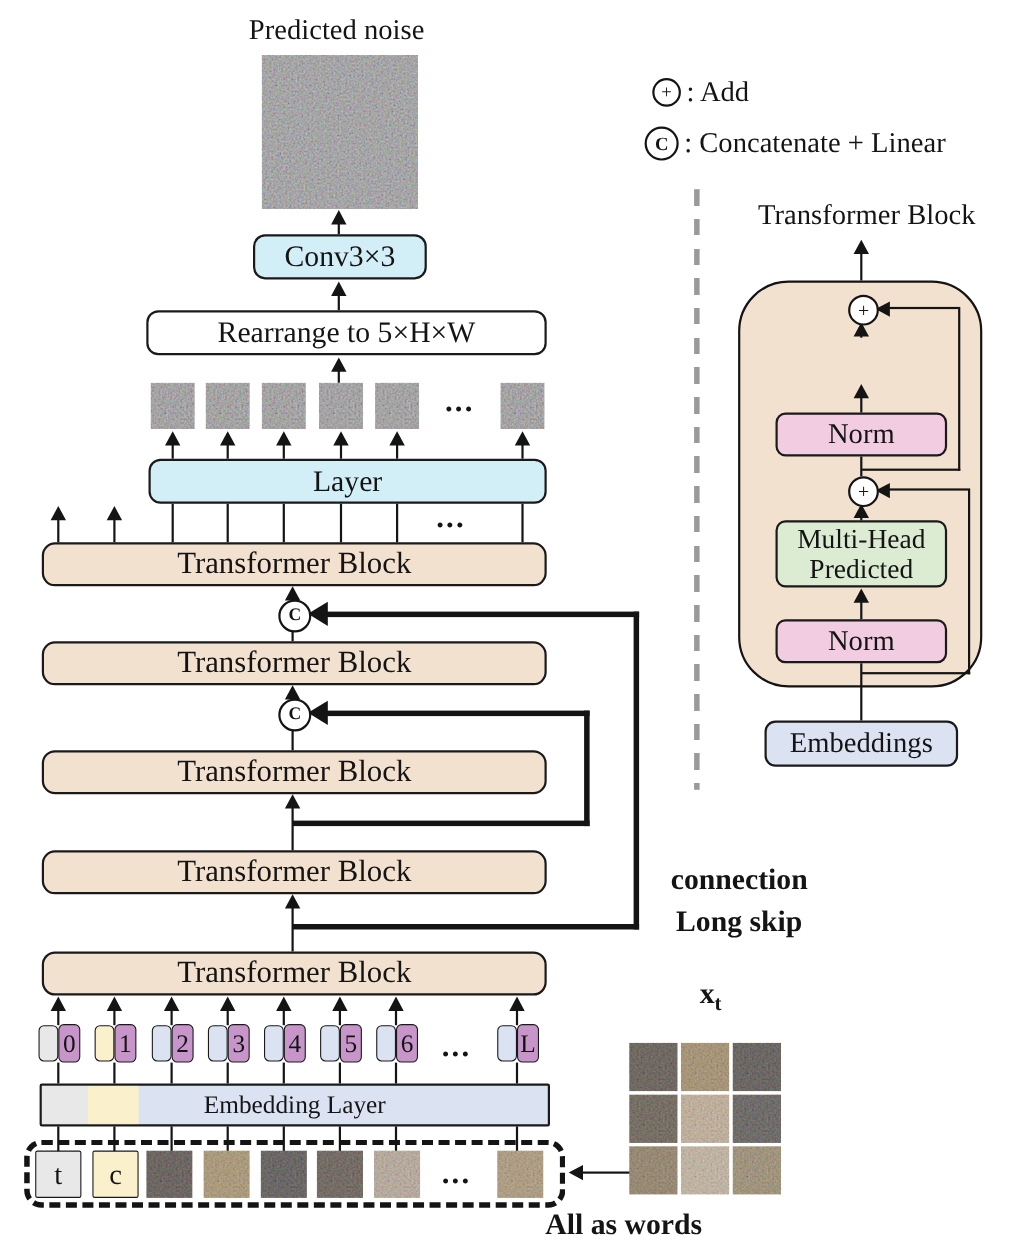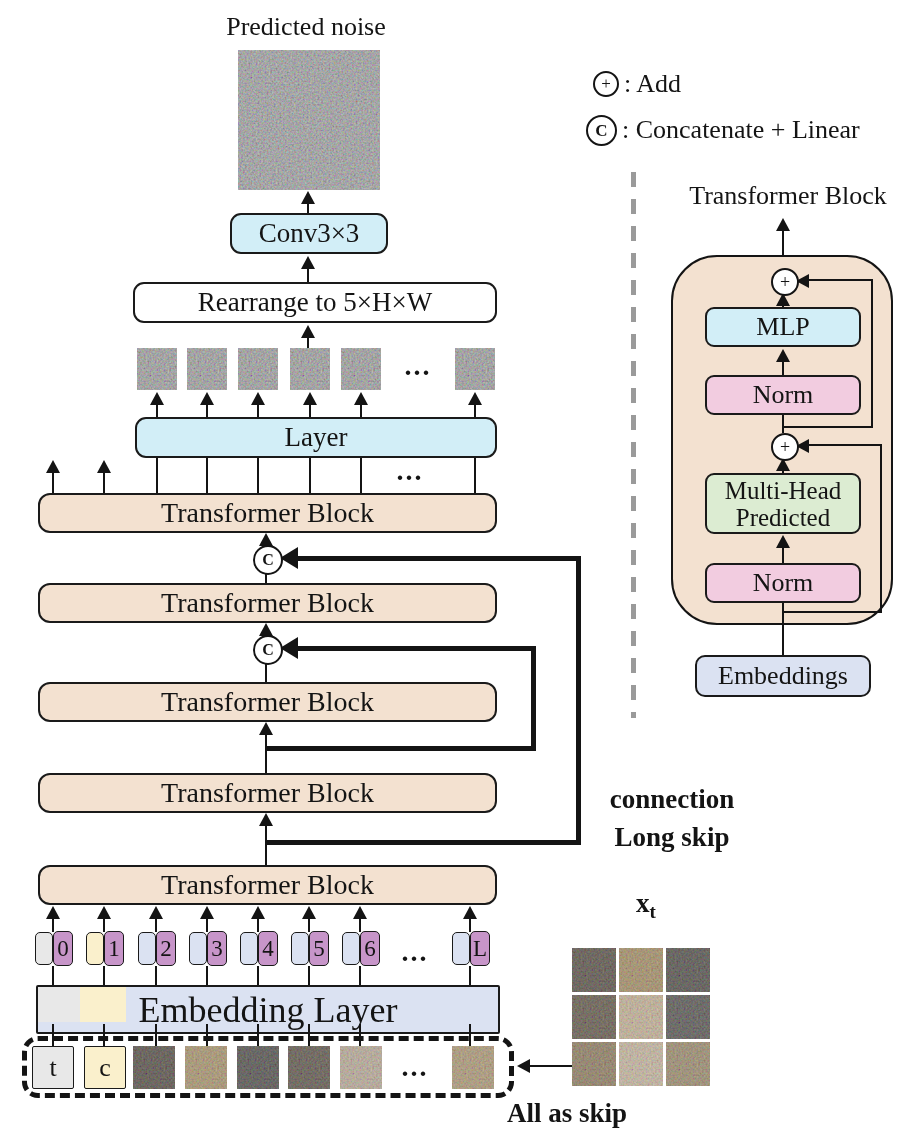--- a/index.html
+++ b/index.html
@@ -240,21 +240,21 @@
 
   <div class="vline" style="left:52px;top:966px;height:19px;"></div>
   <div class="vline" style="left:103px;top:966px;height:19px;"></div>
   <div class="vline" style="left:155px;top:966px;height:19px;"></div>
   <div class="vline" style="left:206px;top:966px;height:19px;"></div>
   <div class="vline" style="left:257px;top:966px;height:19px;"></div>
   <div class="vline" style="left:308px;top:966px;height:19px;"></div>
   <div class="vline" style="left:359px;top:966px;height:19px;"></div>
   <div class="vline" style="left:469px;top:966px;height:19px;"></div>
 
-  <div class="box lav" style="left:36px;top:985px;width:464px;height:49px;border-radius:2px;font-size:36px;overflow:hidden;">
+  <div class="box lav" style="left:36px;top:985px;width:464px;height:39px;border-radius:2px;font-size:23px;overflow:hidden;">
     <div class="abs gry" style="left:0;top:0;width:42px;height:35px;"></div>
     <div class="abs yel" style="left:42px;top:0;width:46px;height:35px;"></div>
     <span style="position:relative;z-index:2;">Embedding Layer</span>
   </div>
 
   <div class="vline" style="left:52px;top:1024px;height:23px;"></div>
   <div class="vline" style="left:103px;top:1024px;height:23px;"></div>
   <div class="vline" style="left:155px;top:1024px;height:23px;"></div>
   <div class="vline" style="left:206px;top:1024px;height:23px;"></div>
   <div class="vline" style="left:257px;top:1024px;height:23px;"></div>
@@ -291,21 +291,21 @@
       </svg></div>
   <div class="ellip" style="left:393px;top:1051px;width:44px;z-index:2;">...</div>
   <div class="noisewrap" style="left:452px;top:1046px;z-index:2;"><svg width="42" height="43">
         <rect width="42" height="43" fill="#a78f68"></rect>
         <rect width="42" height="43" filter="url(#noiseF)" opacity="0.7"></rect>
       </svg></div>
 
   <div class="ah-left" style="left:517px;top:1059px;"></div>
   <div class="hline" style="left:529px;top:1065px;width:44px;"></div>
 
-  <div class="lbl" style="left:477px;top:1098px;width:180px;font-size:27px;font-weight:bold;">All as skip</div>
+  <div class="lbl" style="left:477px;top:1098px;width:180px;font-size:27px;font-weight:bold;">All as words</div>
 
   <div class="lbl" style="left:601px;top:888px;width:90px;font-size:27px;font-weight:bold;"><span>x</span><sub style="font-size:19px;">t</sub></div>
   <div class="xtgrid" style="left:572px;top:948px;">
     <svg width="44" height="44">
         <rect width="44" height="44" fill="#493f34"></rect>
         <rect width="44" height="44" filter="url(#noiseF)" opacity="0.7"></rect>
       </svg>
     <svg width="44" height="44">
         <rect width="44" height="44" fill="#9d8355"></rect>
         <rect width="44" height="44" filter="url(#noiseF)" opacity="0.7"></rect>
@@ -356,23 +356,20 @@
   <div class="vline" style="left:782px;top:227px;height:28px;"></div>
 
   <div class="abs tan" style="left:671px;top:255px;width:222px;height:370px;border:2.5px solid #141414;border-radius:46px;"></div>
 
   <div class="circ" style="left:771px;top:268px;width:24px;height:24px;font-size:18px;">
       <span>+</span>
     </div>
 
   <div class="ah-up" style="left:776px;top:293px;z-index:2;"></div>
   <div class="vline" style="left:782px;top:302px;height:5px;z-index:2;"></div>
-  <div class="box cyan" style="left:705px;top:307px;width:156px;height:40px;border-radius:9px;font-size:26px;z-index:2;">
-      <span>MLP</span>
-    </div>
 
   <div class="ah-up" style="left:776px;top:349px;z-index:2;"></div>
   <div class="vline" style="left:782px;top:358px;height:17px;z-index:2;"></div>
   <div class="box pink" style="left:705px;top:375px;width:156px;height:40px;border-radius:9px;font-size:26px;z-index:2;">
       <span>Norm</span>
     </div>
 
   <div class="vline" style="left:782px;top:415px;height:18px;z-index:2;"></div>
 
   <div class="hline" style="left:783px;top:426px;width:90px;z-index:1;"></div>

